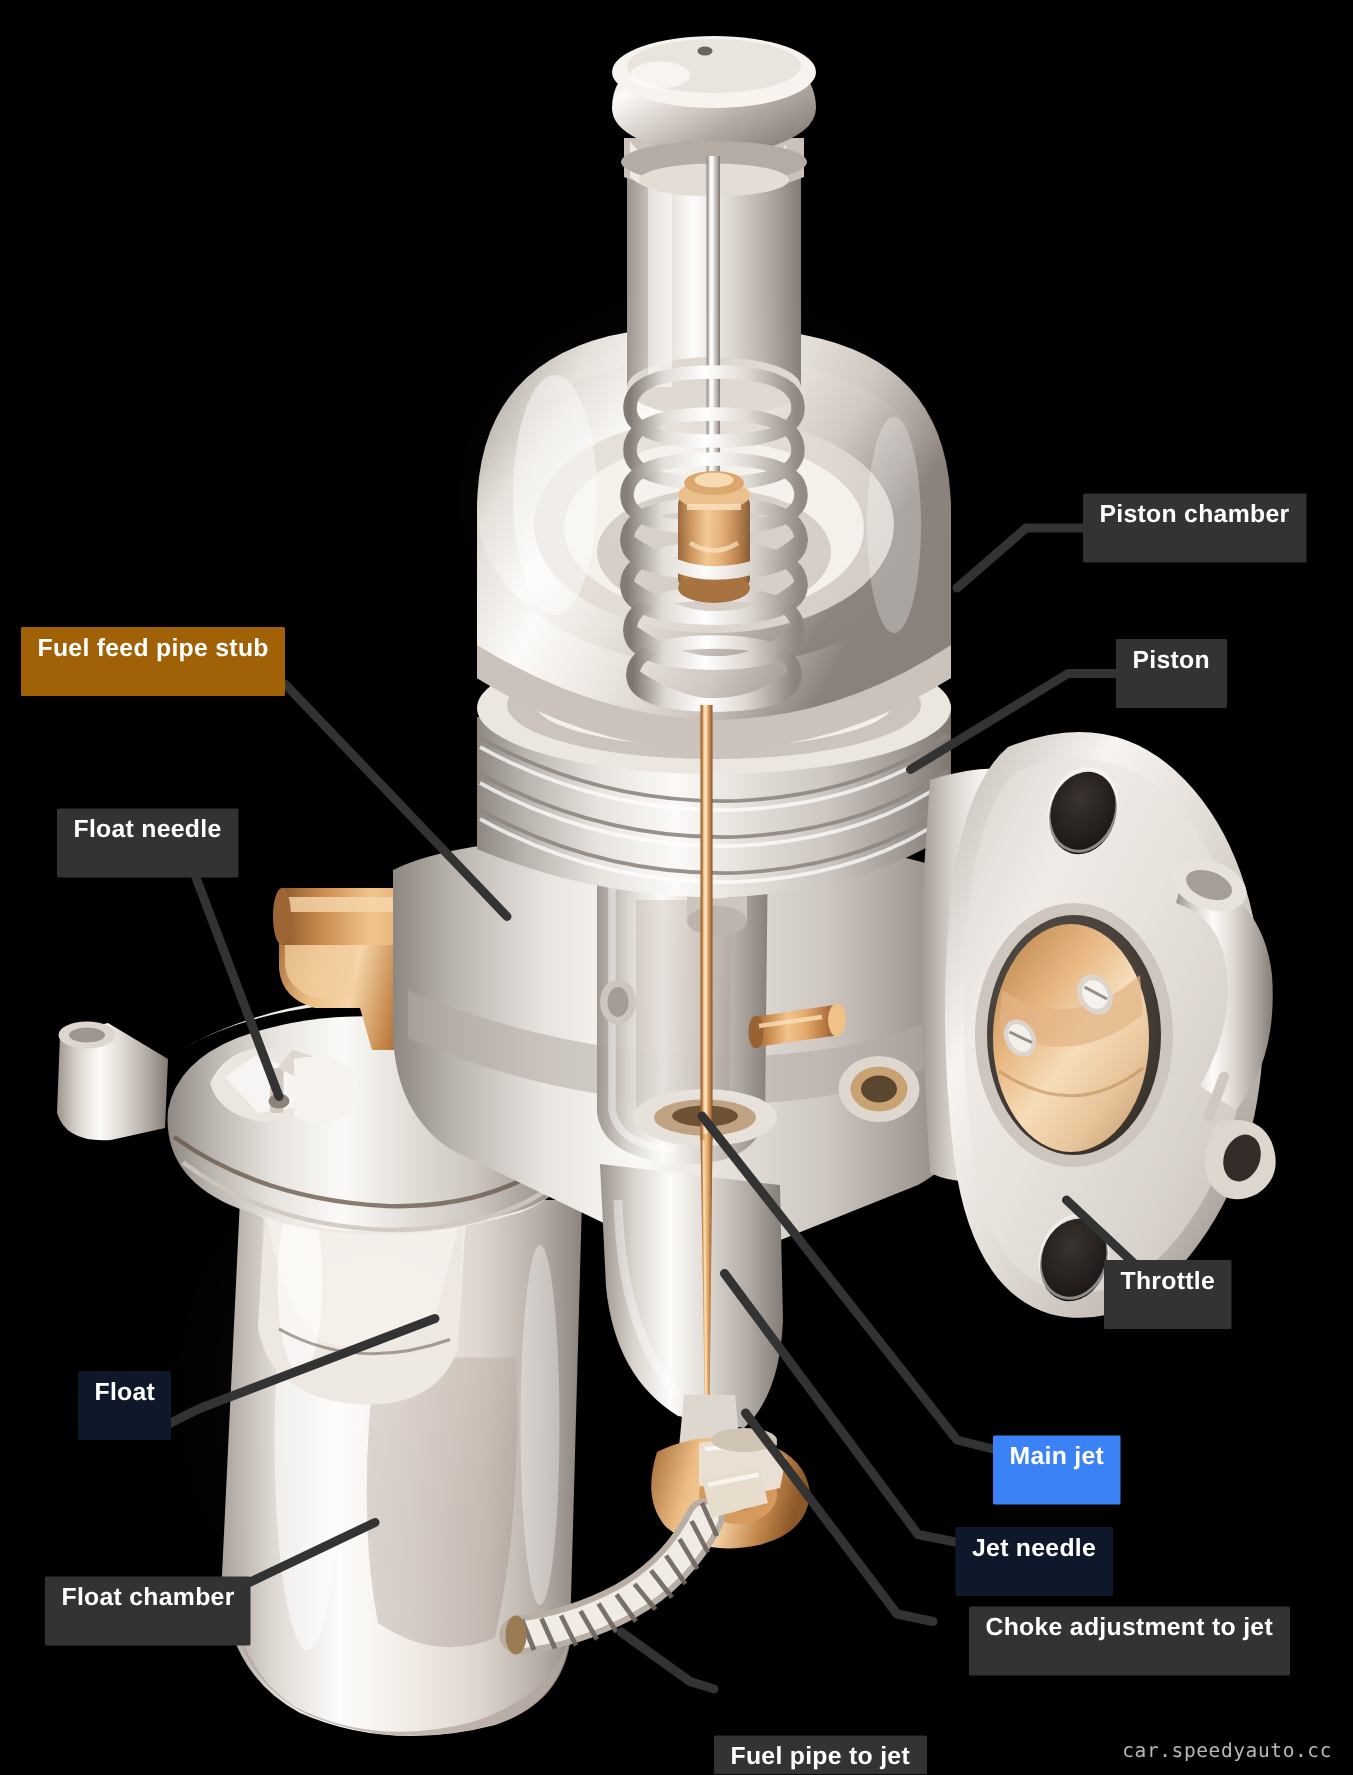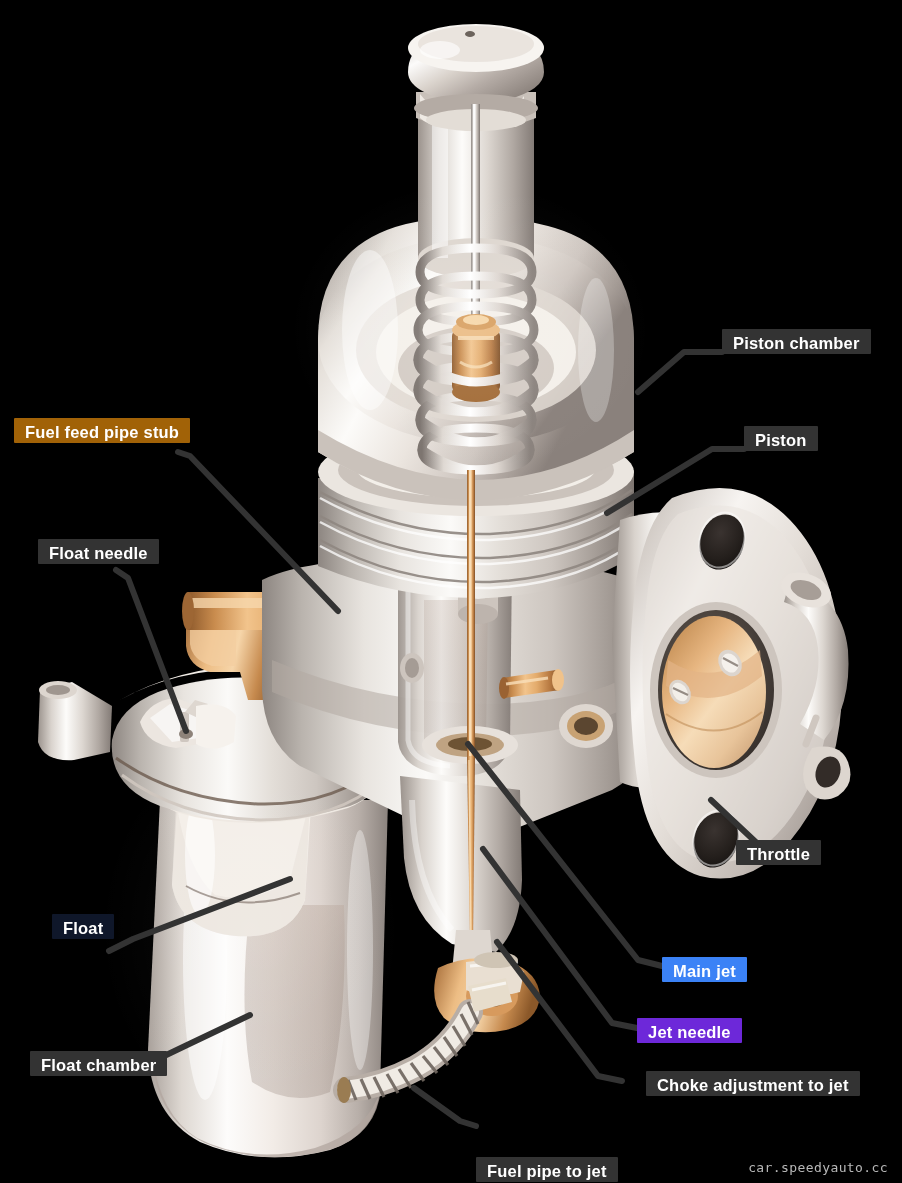--- a/index.html
+++ b/index.html
@@ -11,21 +11,21 @@
   #stage{position:relative;width:902px;height:1183px;background:#000;overflow:hidden;}
 
   
   .label{
     position:absolute;
     background:#333333;
     color:#ffffff;
     font-weight:bold;
     font-size:16.5px;
     letter-spacing:.2px;
-    padding:6px 11px 2px 11px;
+    padding:6px 11px 23px 11px;
     white-space:nowrap;
     line-height:1;
     border-radius:1px;
     z-index:40;
     text-align:center;
   }
   .wm{
     position:absolute;
     right:14px;bottom:8px;
     color:#d8d8d8;
@@ -478,20 +478,20 @@
 
   <div id="label-layer">
       <div class="label" style="left: 722px; top: 329px; background: rgb(51, 51, 51); color: rgb(255, 255, 255);">Piston chamber</div>
       <div class="label" style="left: 744px; top: 426px; background: rgb(51, 51, 51); color: rgb(255, 255, 255);">Piston</div>
       <div class="label" style="left: 14px; top: 418px; background: #a16207; color: rgb(255, 255, 255);">Fuel feed pipe stub</div>
       <div class="label" style="left: 38px; top: 539px; background: rgb(51, 51, 51); color: rgb(255, 255, 255);">Float needle</div>
       <div class="label" style="left: 52px; top: 914px; background: #0f172a; color: rgb(255, 255, 255);">Float</div>
       <div class="label" style="left: 30px; top: 1051px; background: rgb(51, 51, 51); color: rgb(255, 255, 255);">Float chamber</div>
       <div class="label" style="left: 736px; top: 840px; background: rgb(51, 51, 51); color: rgb(255, 255, 255);">Throttle</div>
       <div class="label" style="left: 662px; top: 957px; background: #3b82f6; color: rgb(255, 255, 255);">Main jet</div>
-      <div class="label" style="left: 637px; top: 1018px; background: #6d28d9; color: rgb(255, 255, 255);">Jet needle</div>
+      <div class="label" style="left: 637px; top: 1018px; background: #0f172a; color: rgb(255, 255, 255);">Jet needle</div>
       <div class="label" style="left: 646px; top: 1071px; background: rgb(51, 51, 51); color: rgb(255, 255, 255);">Choke adjustment to jet</div>
       <div class="label" style="left: 476px; top: 1157px; background: rgb(51, 51, 51); color: rgb(255, 255, 255);">Fuel pipe to jet</div>
     </div>
 
   <div class="wm">car.speedyauto.cc</div>
 
 </div>
 
 </body></html>

